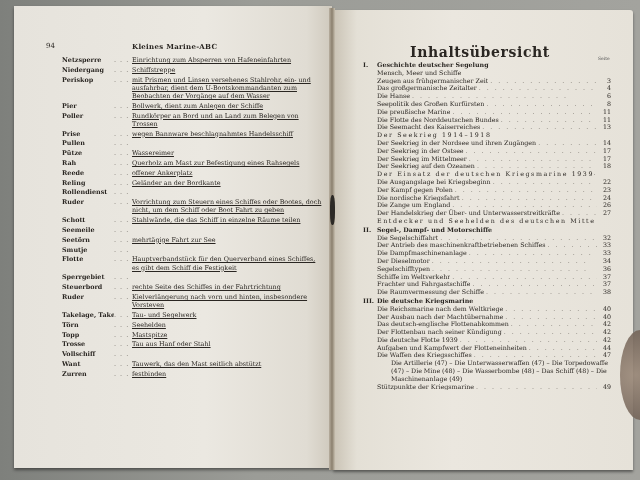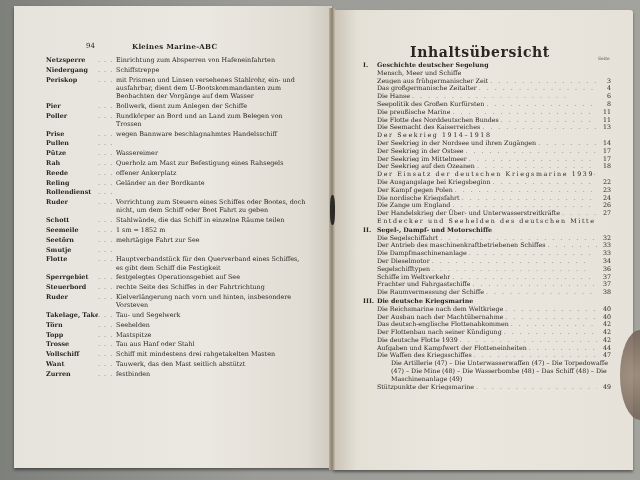--- a/index.html
+++ b/index.html
@@ -14,28 +14,28 @@
   .page-right{left:333px;top:10px;width:300px;height:460px;
        background:linear-gradient(90deg,#c9c2b4 0%,#e4e0d6 8%,#ebe7df 40%,#e6e2d9 100%);
        box-shadow:0 2px 3px rgba(0,0,0,.45);
        border-top-right-radius:3px;}
   .gutter{position:absolute;left:329px;top:8px;width:6px;height:462px;
        background:linear-gradient(90deg,#b8afa0,#8a7f6d,#c7bfaf);}
   .tear{position:absolute;left:330px;top:195px;width:5px;height:30px;
        background:#2d2a26;border-radius:40%;}
 
   .run-head{position:absolute;left:46px;top:42px;width:260px;font-size:7px;}
-  .run-head .pnum{position:absolute;left:0;top:0;margin-left:40px;}
+  .run-head .pnum{position:absolute;left:0;top:0;}
   .run-head .rtitle{position:absolute;left:86px;top:0;font-weight:bold;letter-spacing:.3px;}
 
-  .gloss{position:absolute;left:46px;top:56px;width:262px;font-size:6.4px;line-height:8.2px;}
+  .gloss{position:absolute;left:62px;top:56px;width:262px;font-size:6.4px;line-height:8.2px;}
   .gl-row{display:flex;margin-bottom:1.6px;}
   .gl-term{width:52px;flex:0 0 52px;white-space:nowrap;overflow:hidden;font-weight:bold;}
   .gl-dots{flex:0 0 18px;width:18px;overflow:hidden;white-space:nowrap;color:#5a554e;letter-spacing:1px;}
-  .gl-def{flex:1;}
+  .gl-def{flex:1;text-decoration:underline;}
 
   .toc-title{position:absolute;left:410px;top:44px;font-size:14px;font-weight:bold;letter-spacing:.6px;}
   .toc-seite{position:absolute;left:598px;top:56px;font-size:4.5px;color:#555;}
   .toc{position:absolute;left:363px;top:60px;width:248px;font-size:6.3px;line-height:7.8px;}
   .sec{display:flex;font-weight:bold;margin-top:1px;}
   .sec-num{width:14px;flex:0 0 14px;font-family:"DejaVu Serif",serif;}
   .entry{display:flex;padding-left:14px;white-space:nowrap;}
   .entry .et{overflow:hidden;}
   .entry .ed{flex:1;overflow:hidden;color:#67615a;letter-spacing:2px;padding-left:2px;}
   .entry .ep{width:14px;text-align:right;flex:0 0 14px;}
@@ -126,40 +126,38 @@
       <span class="gl-def">Vorrichtung zum Steuern eines Schiffes oder Bootes, doch nicht, um dem Schiff oder Boot Fahrt zu geben</span>
     </div>
     <div class="gl-row">
       <span class="gl-term">Schott</span>
       <span class="gl-dots">. . . . . . . .</span>
       <span class="gl-def">Stahlwände, die das Schiff in einzelne Räume teilen</span>
     </div>
     <div class="gl-row">
       <span class="gl-term">Seemeile</span>
       <span class="gl-dots">. . . . . . . .</span>
-      <span class="gl-def">1 sm = 1852 m</span>
     </div>
     <div class="gl-row">
       <span class="gl-term">Seetörn</span>
       <span class="gl-dots">. . . . . . . .</span>
       <span class="gl-def">mehrtägige Fahrt zur See</span>
     </div>
     <div class="gl-row">
       <span class="gl-term">Smutje</span>
       <span class="gl-dots">. . . . . . . .</span>
     </div>
     <div class="gl-row">
       <span class="gl-term">Flotte</span>
       <span class="gl-dots">. . . . . . . .</span>
       <span class="gl-def">Hauptverbandstück für den Querverband eines Schiffes, es gibt dem Schiff die Festigkeit</span>
     </div>
     <div class="gl-row">
       <span class="gl-term">Sperrgebiet</span>
       <span class="gl-dots">. . . . . . . .</span>
-      <span class="gl-def">festgelegtes Operationsgebiet auf See</span>
     </div>
     <div class="gl-row">
       <span class="gl-term">Steuerbord</span>
       <span class="gl-dots">. . . . . . . .</span>
       <span class="gl-def">rechte Seite des Schiffes in der Fahrtrichtung</span>
     </div>
     <div class="gl-row">
       <span class="gl-term">Ruder</span>
       <span class="gl-dots">. . . . . . . .</span>
       <span class="gl-def">Kielverlängerung nach vorn und hinten, insbesondere Vorsteven</span>
@@ -180,21 +178,20 @@
       <span class="gl-def">Mastspitze</span>
     </div>
     <div class="gl-row">
       <span class="gl-term">Trosse</span>
       <span class="gl-dots">. . . . . . . .</span>
       <span class="gl-def">Tau aus Hanf oder Stahl</span>
     </div>
     <div class="gl-row">
       <span class="gl-term">Vollschiff</span>
       <span class="gl-dots">. . . . . . . .</span>
-      <span class="gl-def">Schiff mit mindestens drei rahgetakelten Masten</span>
     </div>
     <div class="gl-row">
       <span class="gl-term">Want</span>
       <span class="gl-dots">. . . . . . . .</span>
       <span class="gl-def">Tauwerk, das den Mast seitlich abstützt</span>
     </div>
     <div class="gl-row">
       <span class="gl-term">Zurren</span>
       <span class="gl-dots">. . . . . . . .</span>
       <span class="gl-def">festbinden</span>

